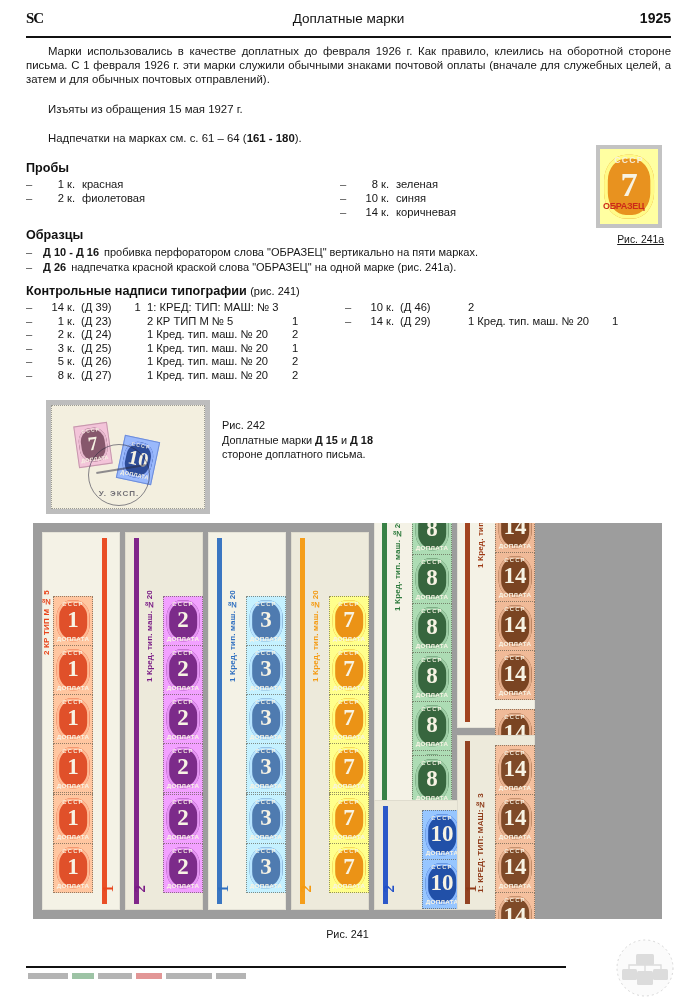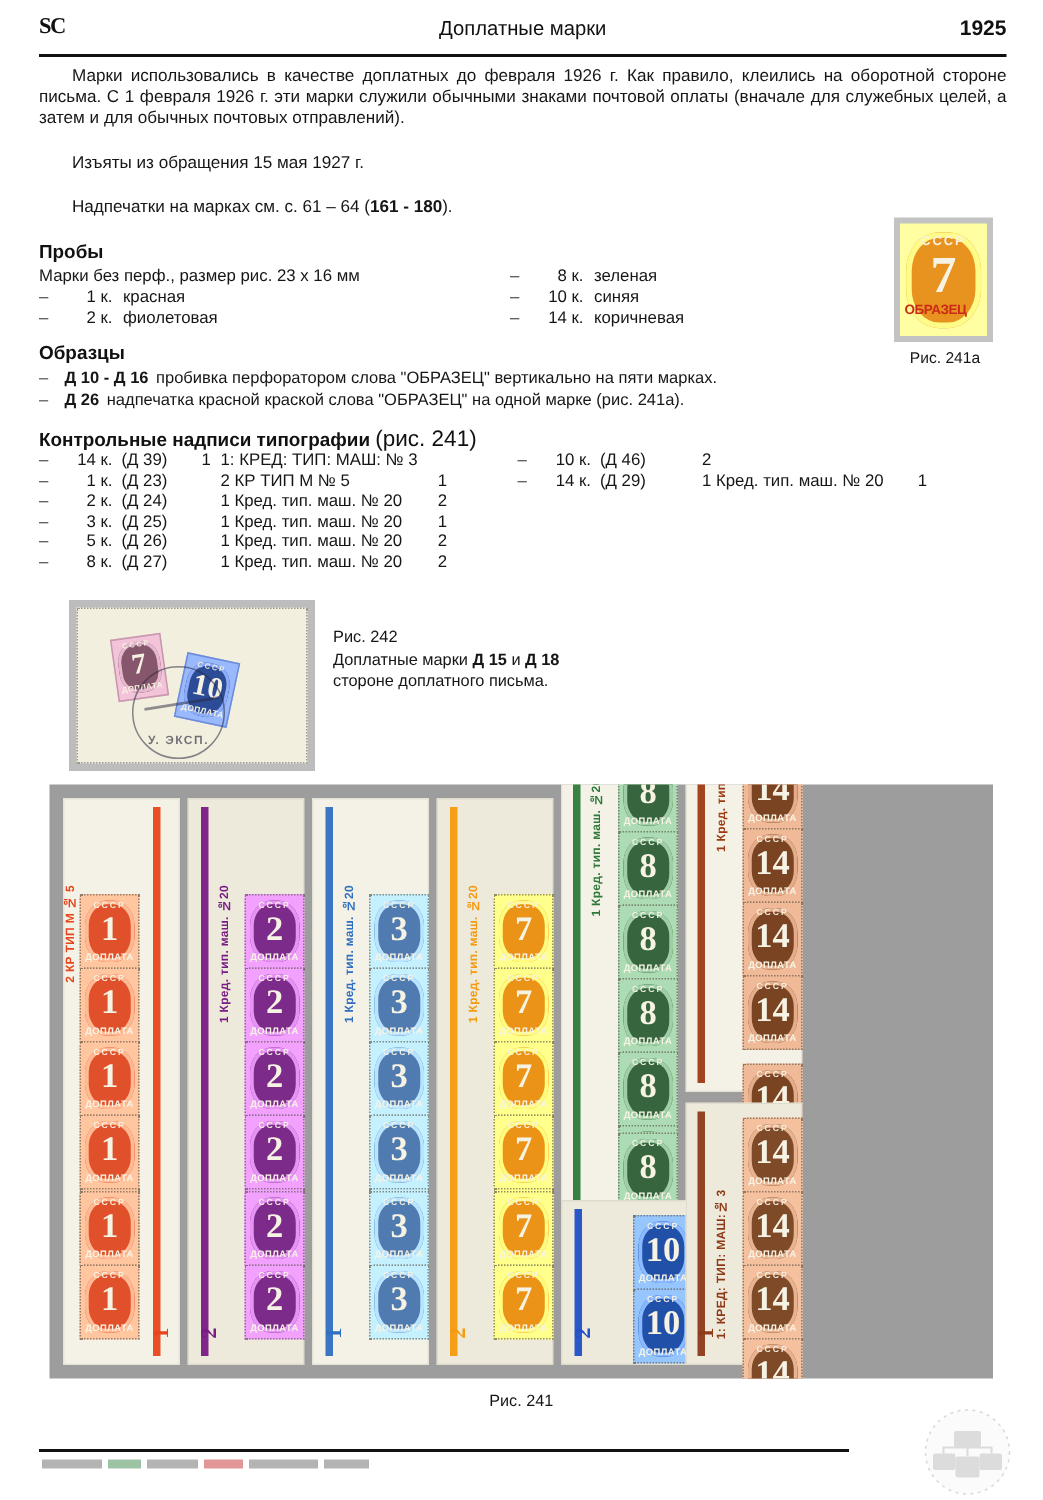--- a/index.html
+++ b/index.html
@@ -19,21 +19,21 @@
   .hdr-year{position:absolute;right:0;top:2px;font-size:14px;font-weight:bold;color:#111;}
   .hdr-rule{position:absolute;left:26px;top:36px;width:645px;height:2.2px;background:#111;}
 
   
   .body-text{position:absolute;left:26px;top:44px;width:645px;font-size:11.4px;line-height:14.2px;color:#161616;}
   .para{margin:0 0 0 0;text-align:justify;text-indent:22px;}
   .para + .para{margin-top:15px;}
 
   
   .sec-h{position:absolute;left:26px;font-weight:bold;font-size:12.6px;color:#111;}
-  .sec-h .thin{font-weight:normal;font-size:15px;}
+  .sec-h .thin{font-weight:normal;font-size:11px;}
 
   
   .dl{position:absolute;font-size:11.2px;line-height:14px;color:#161616;}
   .li{display:flex;align-items:baseline;white-space:nowrap;}
   .dash{width:17px;flex:0 0 17px;color:#444;}
   .den{width:32px;flex:0 0 32px;text-align:right;padding-right:7px;}
   .col{flex:0 0 auto;}
   .b{font-weight:bold;}
 
   
@@ -45,21 +45,21 @@
   .c-qty1{width:19px;flex:0 0 19px;text-align:center;}
   .c-txt{width:133px;flex:0 0 133px;}
   .c-qty2{width:30px;flex:0 0 30px;text-align:center;}
 
   .tbl-r .c-code{width:49px;flex:0 0 49px;}
   .tbl-r .c-txt{width:132px;flex:0 0 132px;}
 
   
   .fig241a{position:absolute;left:596px;top:145px;width:68px;}
   .f241a-frame{width:66px;height:83px;background:#c3c3c3;padding:4px;box-sizing:border-box;}
-  .f241a-cap{margin-top:6px;text-align:center;font-size:10.4px;color:#161616;}
+  .f241a-cap{margin-top:6px;text-align:right;font-size:10.4px;color:#161616;text-decoration:underline;}
 
   
   .fig242{position:absolute;left:46px;top:400px;width:164px;height:114px;
     background:#bdbdbd;padding:5px;box-sizing:border-box;}
   .cover{width:100%;height:100%;position:relative;overflow:hidden;
     background:#f3efdf;border:1px dotted #9b9b93;box-sizing:border-box;}
   .fig242-cap{position:absolute;left:222px;top:418px;width:230px;font-size:10.9px;line-height:14.6px;color:#161616;}
 
   
   .fig241{position:absolute;left:33px;top:523px;width:629px;height:396px;background:#9d9d9d;}
@@ -106,21 +106,20 @@
 
   <div class="body-text">
     <p class="para">Марки использовались в качестве доплатных до февраля 1926 г. Как правило, клеились на оборотной стороне письма. С 1 февраля 1926 г. эти марки служили обычными знаками почтовой оплаты (вначале для служебных целей, а затем и для обычных почтовых отправлений).</p>
     <p class="para">Изъяты из обращения 15 мая 1927 г.</p>
     <p class="para"><span>Надпечатки на марках  см. с. 61 – 64 (</span><span class="b">161 - 180</span><span>).</span></p>
   </div>
 
   <div class="sec-h" style="top:161px">Пробы</div>
 
   <div class="dl" style="left:26px;top:177px;">
-    <div class="li" style="display:block">Марки без перф., размер рис. 23 х 16 мм</div>
     <div class="li">
       <span class="dash">–</span>
       <span class="den">1 к.</span>
       <span class="col">красная</span>
     </div>
     <div class="li">
       <span class="dash">–</span>
       <span class="den">2 к.</span>
       <span class="col">фиолетовая</span>
     </div>

